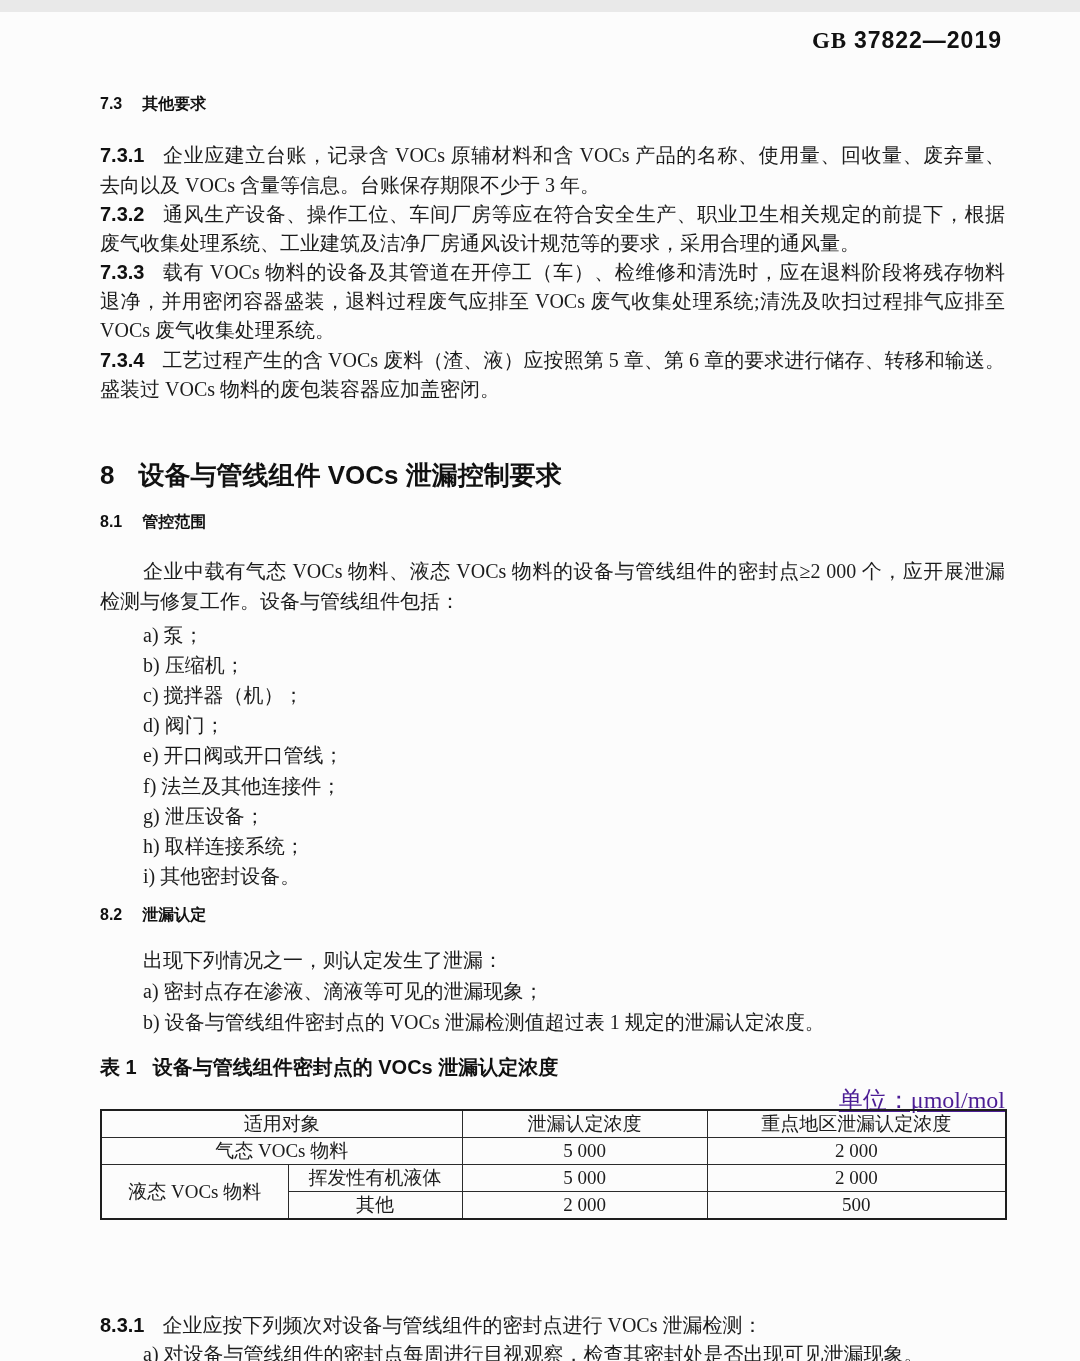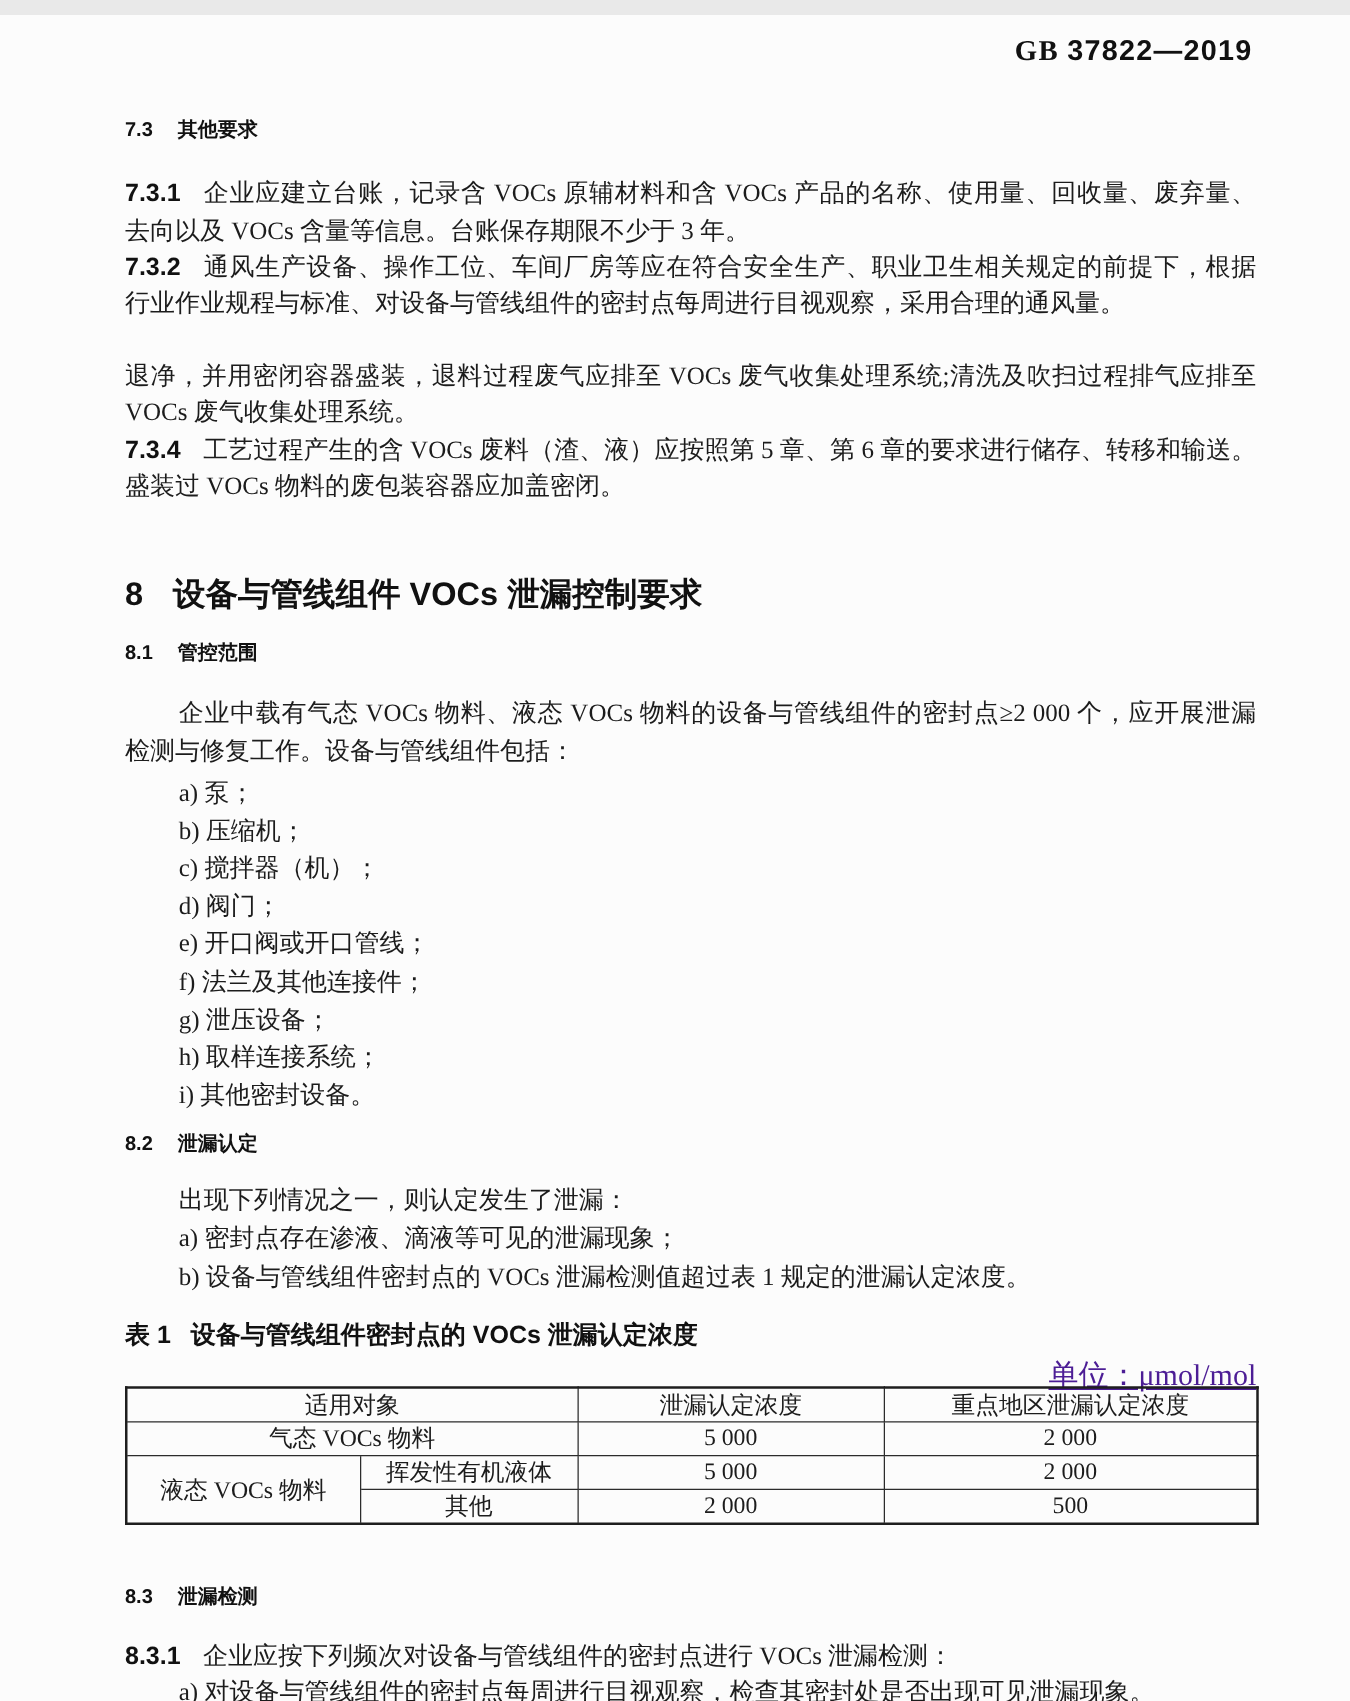--- a/index.html
+++ b/index.html
@@ -68,22 +68,23 @@
 <div class="page">
 
   <div class="hdr"><span>GB</span>&nbsp;<span class="gbnum">37822—2019</span></div>
 
   <div class="shead" style="top:82px"><span class="num">7.3</span><span>其他要求</span></div>
 
   <div class="ln fill" style="top:130px"><span class="num">7.3.1</span><span>企业应建立台账，记录含 VOCs 原辅材料和含 VOCs 产品的名称、使用量、回收量、废弃量、</span></div>
   <div class="ln" style="top:160px">去向以及 VOCs 含量等信息。台账保存期限不少于 3 年。</div>
 
   <div class="ln fill" style="top:189px"><span class="num">7.3.2</span><span>通风生产设备、操作工位、车间厂房等应在符合安全生产、职业卫生相关规定的前提下，根据</span></div>
-  <div class="ln" style="top:218px">行业作业规程与标准、对设备与管线组件的密封点每周进行目视观察，采用合理的通风量。</div>
+  <div class="ln" style="top:218px">废气收集处理系统、工业建筑及洁净厂房通风设计规范等的要求，采用合理的通风量。</div>
 
+  <div class="ln fill" style="top:247px"><span class="num">7.3.3</span><span>载有 VOCs 物料的设备及其管道在开停工（车）、检维修和清洗时，应在退料阶段将残存物料</span></div>
   <div class="ln fill" style="top:276px">退净，并用密闭容器盛装，退料过程废气应排至 VOCs 废气收集处理系统;清洗及吹扫过程排气应排至</div>
   <div class="ln" style="top:305px">VOCs 废气收集处理系统。</div>
 
   <div class="ln fill" style="top:335px"><span class="num">7.3.4</span><span>工艺过程产生的含 VOCs 废料（渣、液）应按照第 5 章、第 6 章的要求进行储存、转移和输送。</span></div>
   <div class="ln" style="top:364px">盛装过 VOCs 物料的废包装容器应加盖密闭。</div>
 
   <div class="shead" style="top:446px;font-size:26px"><span class="num" style="margin-right:24px">8</span><span>设备与管线组件 VOCs 泄漏控制要求</span></div>
 
   <div class="shead" style="top:500px"><span class="num">8.1</span><span>管控范围</span></div>
 
@@ -135,21 +136,20 @@
         <td>2 000</td>
       </tr>
       <tr>
         <td>其他</td>
         <td>2 000</td>
         <td>500</td>
       </tr>
     </tbody>
   </table>
 
-  <div class="shead" style="top:1255px"><span class="num">8.3</span><span>泄漏检测</span></div>
 
   <div class="ln" style="top:1300px"><span class="num">8.3.1</span><span>企业应按下列频次对设备与管线组件的密封点进行 VOCs 泄漏检测：</span></div>
   <div class="ln indent" style="top:1329px">a) 对设备与管线组件的密封点每周进行目视观察，检查其密封处是否出现可见泄漏现象。</div>
 
   <div class="band"></div>
   <div class="pgmark"></div>
 
 </div>
 
 </body></html>

